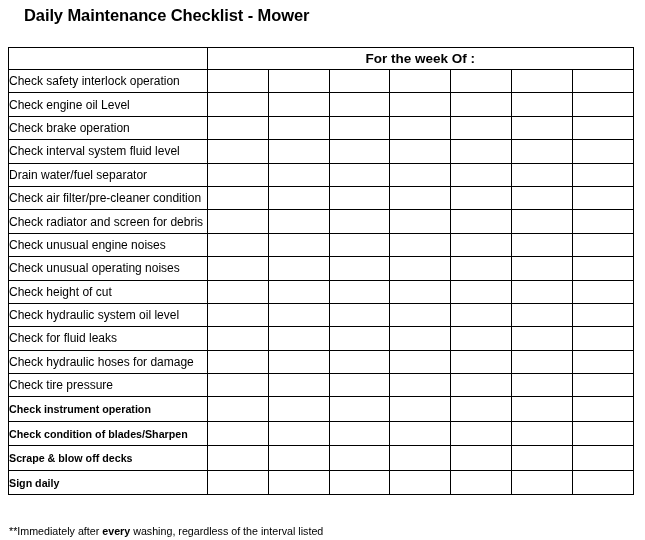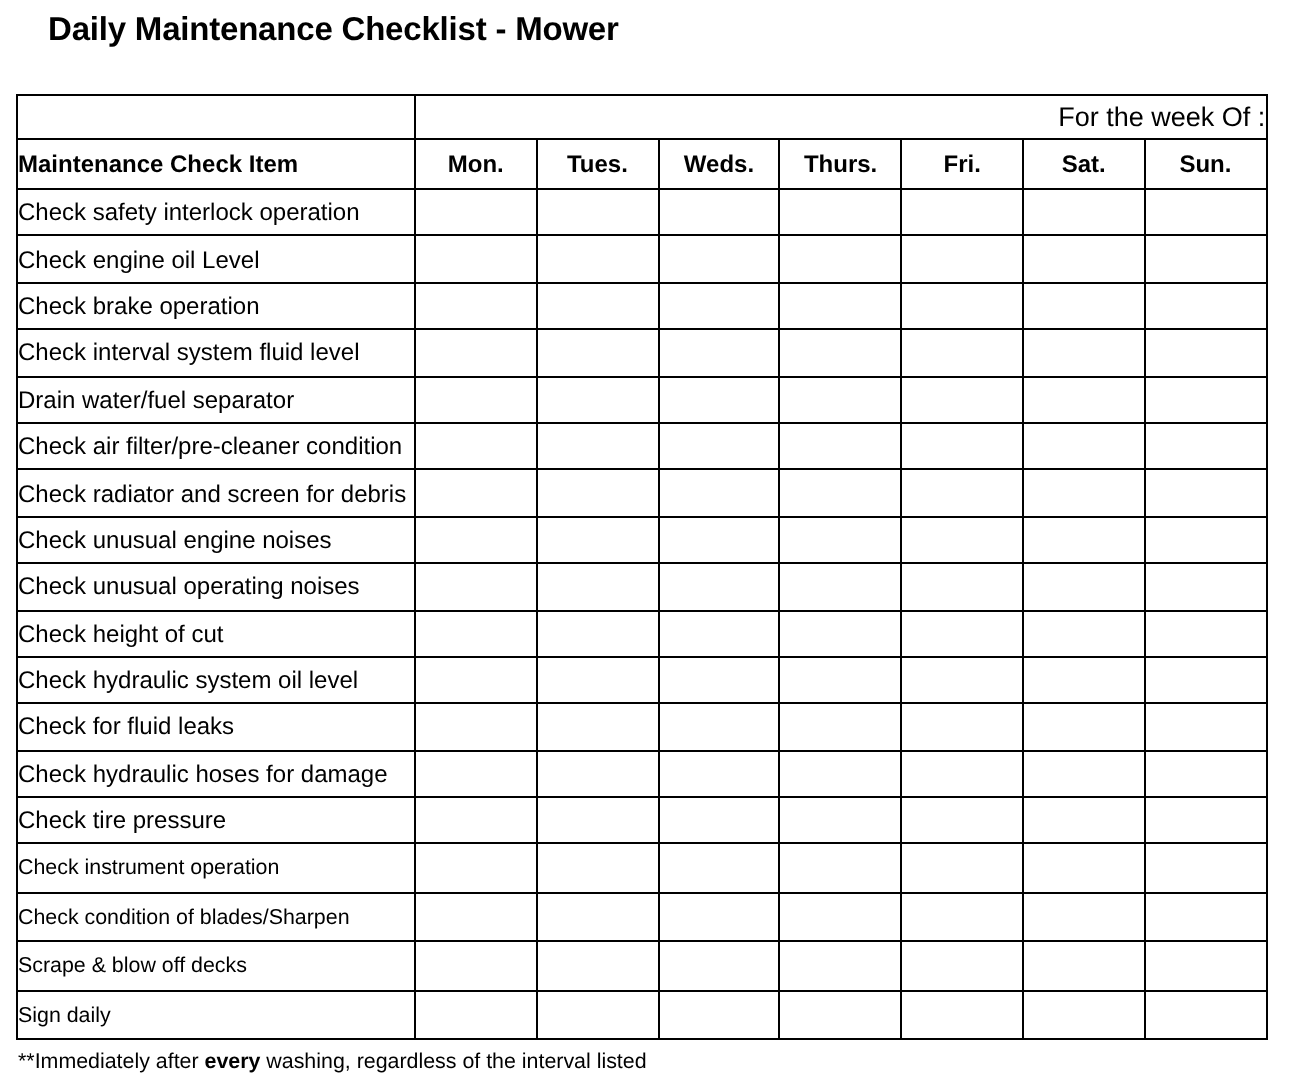--- a/index.html
+++ b/index.html
@@ -42,42 +42,42 @@
     background: #ffffff;
   }
 
   .col-item { width: 199px; }
   .col-day  { width: 60.8px; }
 
   
   tr.row-weekhdr td { height: 21px; }
   .cell-weekof {
     font-size: 13.5px;
-    font-weight: normal;
-    text-align: right;
+    font-weight: bold;
+    text-align: center;
     padding-left: 6px;
     white-space: nowrap;
   }
   tr.row-dayhdr td { height: 24px; }
   .cell-itemhdr {
     font-size: 12px;
     font-weight: bold;
     text-align: left;
     padding-left: 5px;
     white-space: nowrap;
   }
   .cell-day {
     font-size: 12px;
     font-weight: bold;
     text-align: center;
   }
 
   
   tr.row-item td { height: 22.4px; }
-  tr.row-item.small td { height: 23.5px; }
+  tr.row-item.small td { height: 23.5px; font-weight: bold; }
   .cell-label {
     font-size: 12px;
     text-align: left;
     padding-left: 5px;
     white-space: nowrap;
   }
   tr.row-item.small .cell-label { font-size: 10.7px; }
 
   
   tr.heavy-bottom td { border-bottom-width: 2px; }
@@ -105,30 +105,20 @@
       <col class="col-day">
     <col class="col-day">
       <col class="col-day">
       <col class="col-day">
   </colgroup>
   <tbody id="table-body">
       <tr class="row-weekhdr">
         <td></td>
         <td class="cell-weekof" colspan="7">For the week Of :</td>
       </tr>
-      <tr class="row-dayhdr">
-        <td class="cell-itemhdr">Maintenance Check Item</td>
-        <td class="cell-day">Mon.</td>
-        <td class="cell-day">Tues.</td>
-        <td class="cell-day">Weds.</td>
-        <td class="cell-day">Thurs.</td>
-        <td class="cell-day">Fri.</td>
-        <td class="cell-day">Sat.</td>
-        <td class="cell-day">Sun.</td>
-      </tr>
       <tr class="row-item">
         <td class="cell-label">Check safety interlock operation</td>
         <td></td>
         <td></td>
         <td></td>
         <td></td>
         <td></td>
         <td></td>
         <td></td>
       </tr>

